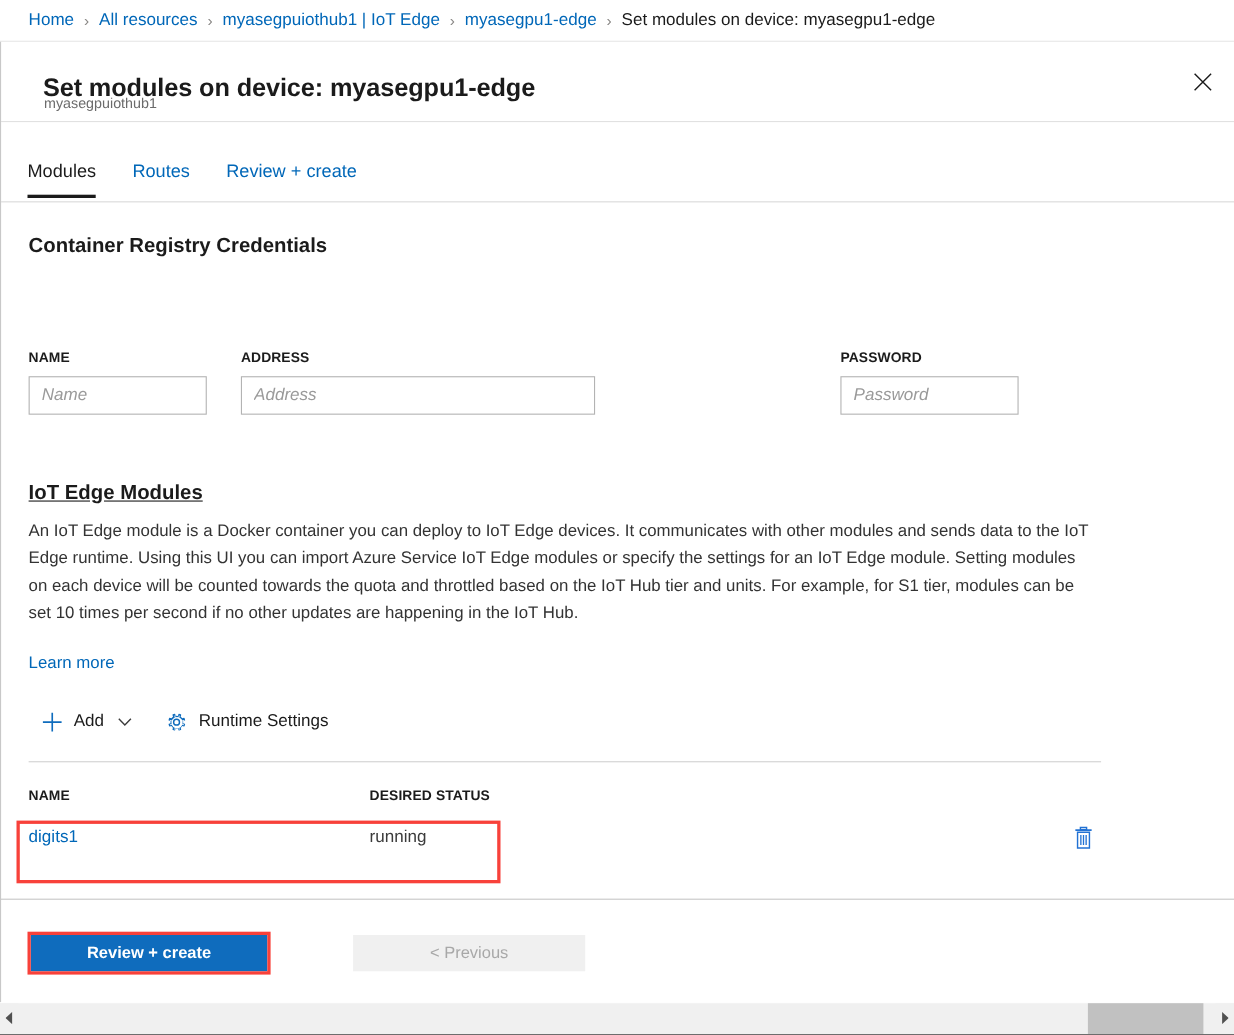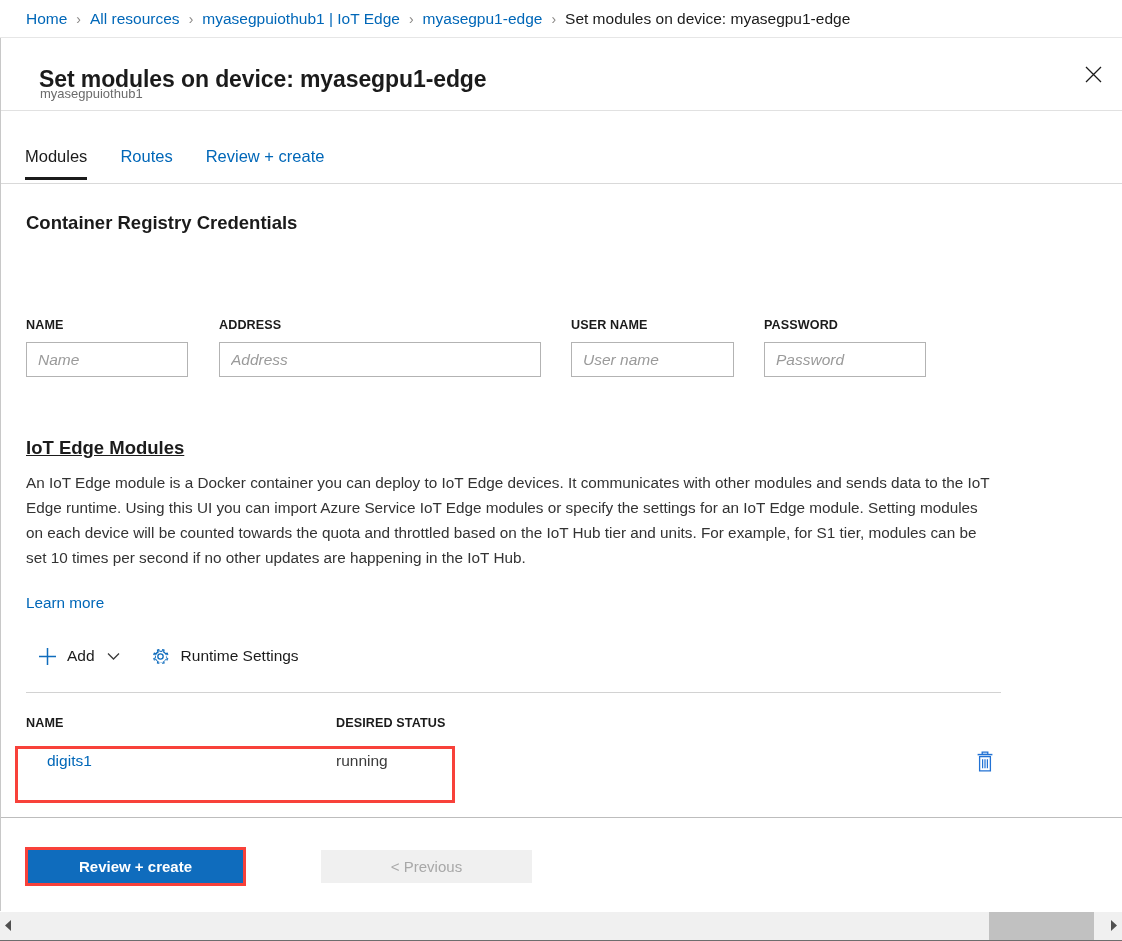--- a/index.html
+++ b/index.html
@@ -259,21 +259,20 @@
     left: 25px; top: 567px;
     width: 975px; height: 40px;
   }
   .cell-name {
     position: absolute;
     left: 0; top: 0;
     font-size: 15.5px;
     color: #0067b8;
     cursor: pointer;
     text-decoration: none;
-    margin-left: 21px;
   }
   .cell-status {
     position: absolute;
     left: 310px; top: 0;
     font-size: 15.5px;
     color: #3b3b3b;
   }
   .row-delete {
     position: absolute;
     left: 942px; top: -6px;
@@ -426,24 +425,20 @@
     <h2 class="section-title crc-block">Container Registry Credentials</h2>
 
     <div class="fields-row">
       <div class="field f-name">
         <label class="field-label">NAME</label>
         <input class="field-input" type="text" placeholder="Name" style="">
       </div>
       <div class="field f-address">
         <label class="field-label">ADDRESS</label>
         <input class="field-input" type="text" placeholder="Address" style="">
-      </div>
-      <div class="field f-user">
-        <label class="field-label">USER NAME</label>
-        <input class="field-input" type="text" placeholder="User name" style="">
       </div>
       <div class="field f-pass">
         <label class="field-label">PASSWORD</label>
         <input class="field-input" type="text" placeholder="Password" style="">
       </div>
     </div>
 
     <h2 class="section-title iot-block">IoT Edge Modules</h2>
     <p class="section-desc iot-desc">An IoT Edge module is a Docker container you can deploy to IoT Edge devices. It communicates with other modules and sends data to the IoT Edge runtime. Using this UI you can import Azure Service IoT Edge modules or specify the settings for an IoT Edge module. Setting modules on each device will be counted towards the quota and throttled based on the IoT Hub tier and units. For example, for S1 tier, modules can be set 10 times per second if no other updates are happening in the IoT Hub.</p>
     <a class="learn-more">Learn more</a>

